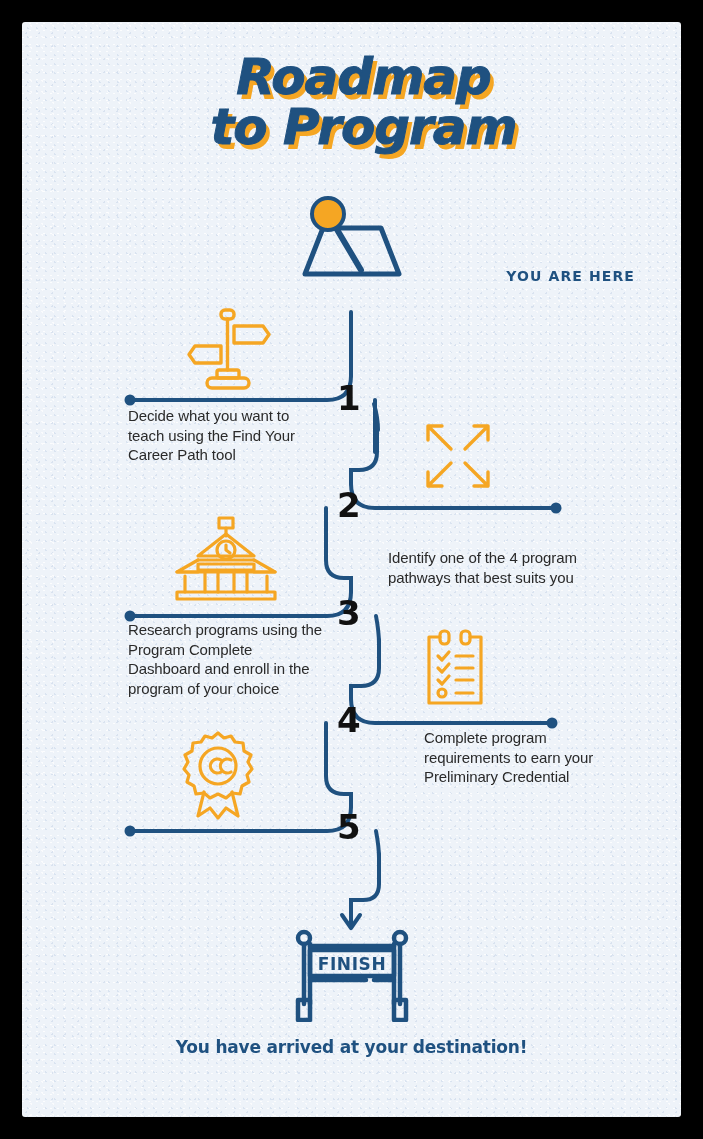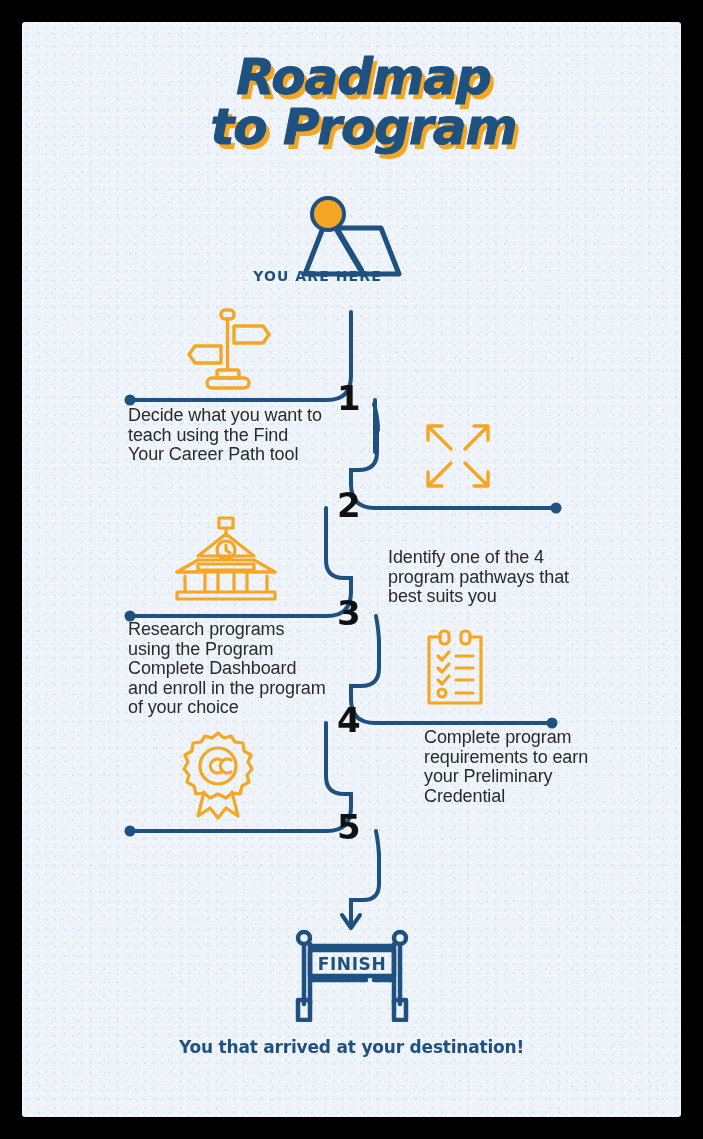--- a/index.html
+++ b/index.html
@@ -38,21 +38,21 @@
     color:#1f5180;
     text-shadow:4px 5px 0 #f5a623;
     -webkit-text-stroke:1px #1f5180;
   }
   .title .l2{display:block;}
 
   
   .pin-wrap{position:absolute;left:289px;top:196px;width:125px;height:90px;}
   .you-are-here{
     position:absolute; left:0; top:268px; width:635px;
-    text-align:center;
+    text-align:right;
     color:#1f5180;
     font-family:"DejaVu Sans", sans-serif;
     font-weight:bold;
     font-size:14px;
     letter-spacing:1.1px;
   }
 
   
   .path-svg{position:absolute;left:0;top:0;width:703px;height:1139px;pointer-events:none;}
 
@@ -70,21 +70,21 @@
   .n2{left:337px;top:488px;}
   .n3{left:337px;top:596px;}
   .n4{left:337px;top:703px;}
   .n5{left:337px;top:810px;}
 
   
   .step-text{
     position:absolute;
     color:#2a2a2a;
     font-family:"Liberation Sans", sans-serif;
-    font-size:18px;
+    font-size:15px;
     line-height:19.5px;
     letter-spacing:-0.1px;
     font-stretch:condensed;
   }
   .t1{left:128px;top:406px;width:195px;}
   .t2{left:388px;top:512px;width:200px;margin-top:36px;}
   .t3{left:128px;top:620px;width:200px;}
   .t4{left:388px;top:728px;width:190px;margin-left:36px;}
   .t5{left:134px;top:836px;width:190px;}
 
@@ -260,16 +260,16 @@
       <rect x="22" y="24" width="84" height="26"></rect>
       <line x1="22" y1="20" x2="106" y2="20"></line>
       <line x1="22" y1="54" x2="78" y2="54"></line>
       <line x1="86" y1="54" x2="106" y2="54"></line>
       <rect x="10" y="74" width="12" height="20"></rect>
       <rect x="106" y="74" width="12" height="20"></rect>
       <text x="64" y="44" text-anchor="middle" fill="#1f5180" stroke="none" font-family="DejaVu Sans, sans-serif" font-size="17" font-weight="bold" letter-spacing="0.6">FINISH</text>
     </svg>
   </div>
 
-  <div class="footer">You that arrived at your destination!</div>
+  <div class="footer">You have arrived at your destination!</div>
 
  </div>
 </div>
 
 </body></html>

